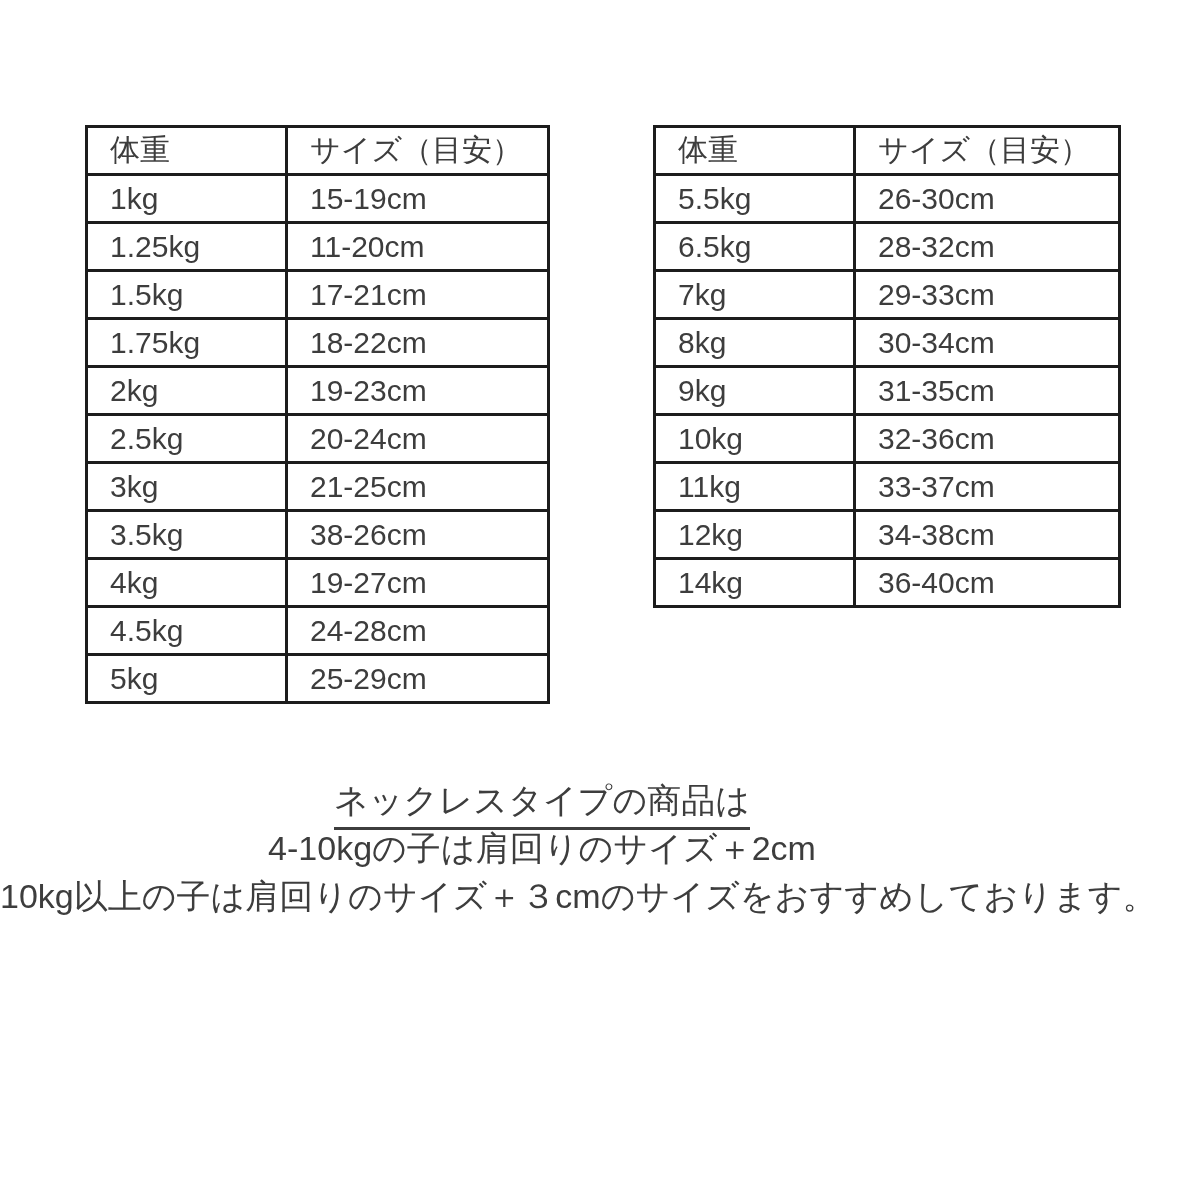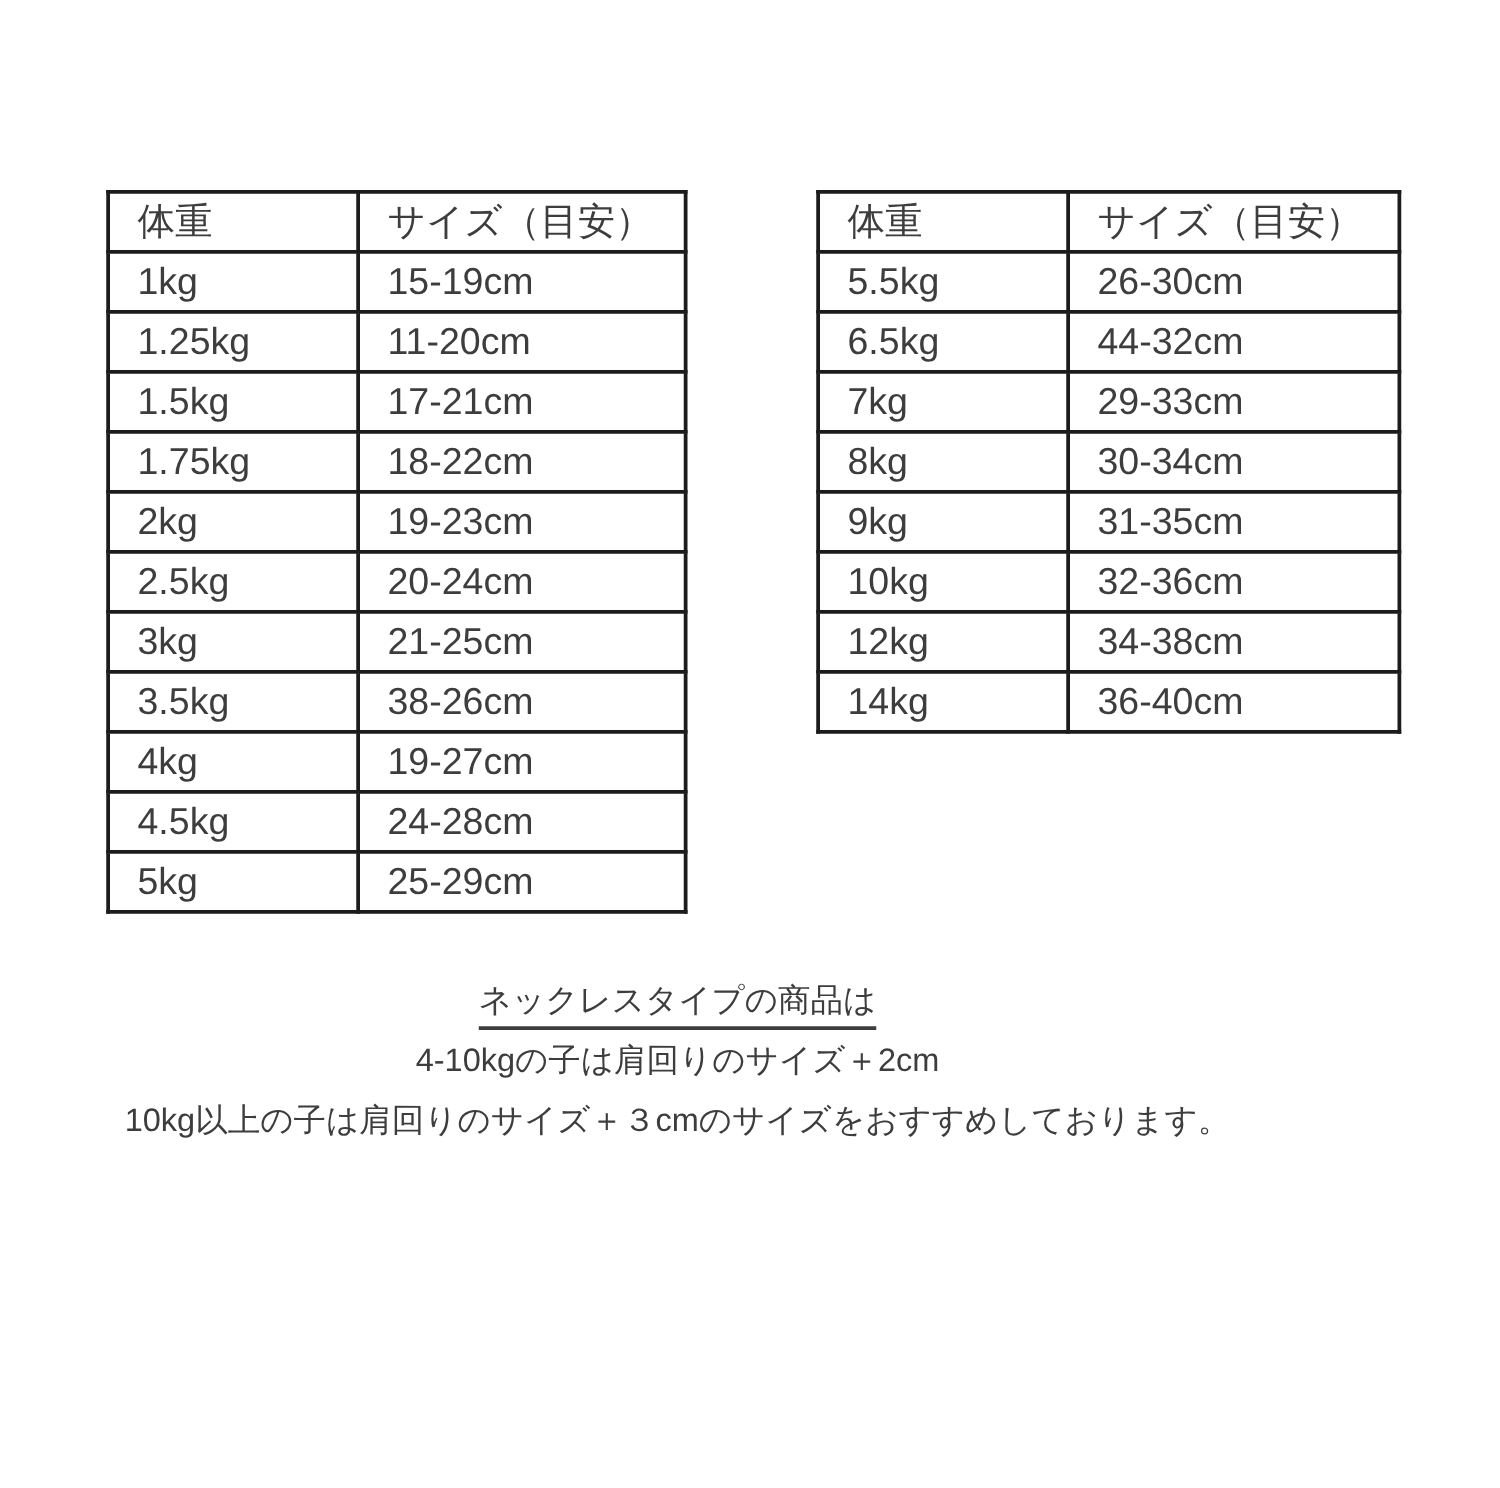--- a/index.html
+++ b/index.html
@@ -10,21 +10,21 @@
   }
   .canvas {
     position: relative;
     width: 1200px;
     height: 1190px;
     background: #ffffff;
     overflow: hidden;
   }
   table.size-table {
     position: absolute;
-    top: 152px;
+    top: 125px;
     border-collapse: collapse;
     table-layout: fixed;
   }
   table.size-table.left  { left: 85px;  width: 465px; }
   table.size-table.right { left: 653px; width: 468px; }
   .size-table col.weight-col { width: 200px; }
   .size-table th,
   .size-table td {
     border: 3px solid #1c1c1c;
     height: 45px;
@@ -36,21 +36,21 @@
     vertical-align: middle;
     white-space: nowrap;
     overflow: hidden;
   }
   .notes {
     position: absolute;
     top: 776px;
     left: 0;
     width: 1084px;
     text-align: center;
-    font-size: 26px;
+    font-size: 34px;
     color: #3d3d3d;
   }
   .note-line {
     height: 48px;
     line-height: 48px;
     white-space: nowrap;
   }
   .underline {
     display: inline-block;
     line-height: normal;
@@ -147,21 +147,21 @@
     <tbody>
 
         <tr>
           <td>5.5kg</td>
           <td>26-30cm</td>
         </tr>
 
 
         <tr>
           <td>6.5kg</td>
-          <td>44-32cm</td>
+          <td>28-32cm</td>
         </tr>
 
         <tr>
           <td>7kg</td>
           <td>29-33cm</td>
         </tr>
 
         <tr>
           <td>8kg</td>
           <td>30-34cm</td>
@@ -170,20 +170,24 @@
         <tr>
           <td>9kg</td>
           <td>31-35cm</td>
         </tr>
 
         <tr>
           <td>10kg</td>
           <td>32-36cm</td>
         </tr>
 
+        <tr>
+          <td>11kg</td>
+          <td>33-37cm</td>
+        </tr>
 
         <tr>
           <td>12kg</td>
           <td>34-38cm</td>
         </tr>
 
 
         <tr>
           <td>14kg</td>
           <td>36-40cm</td>

